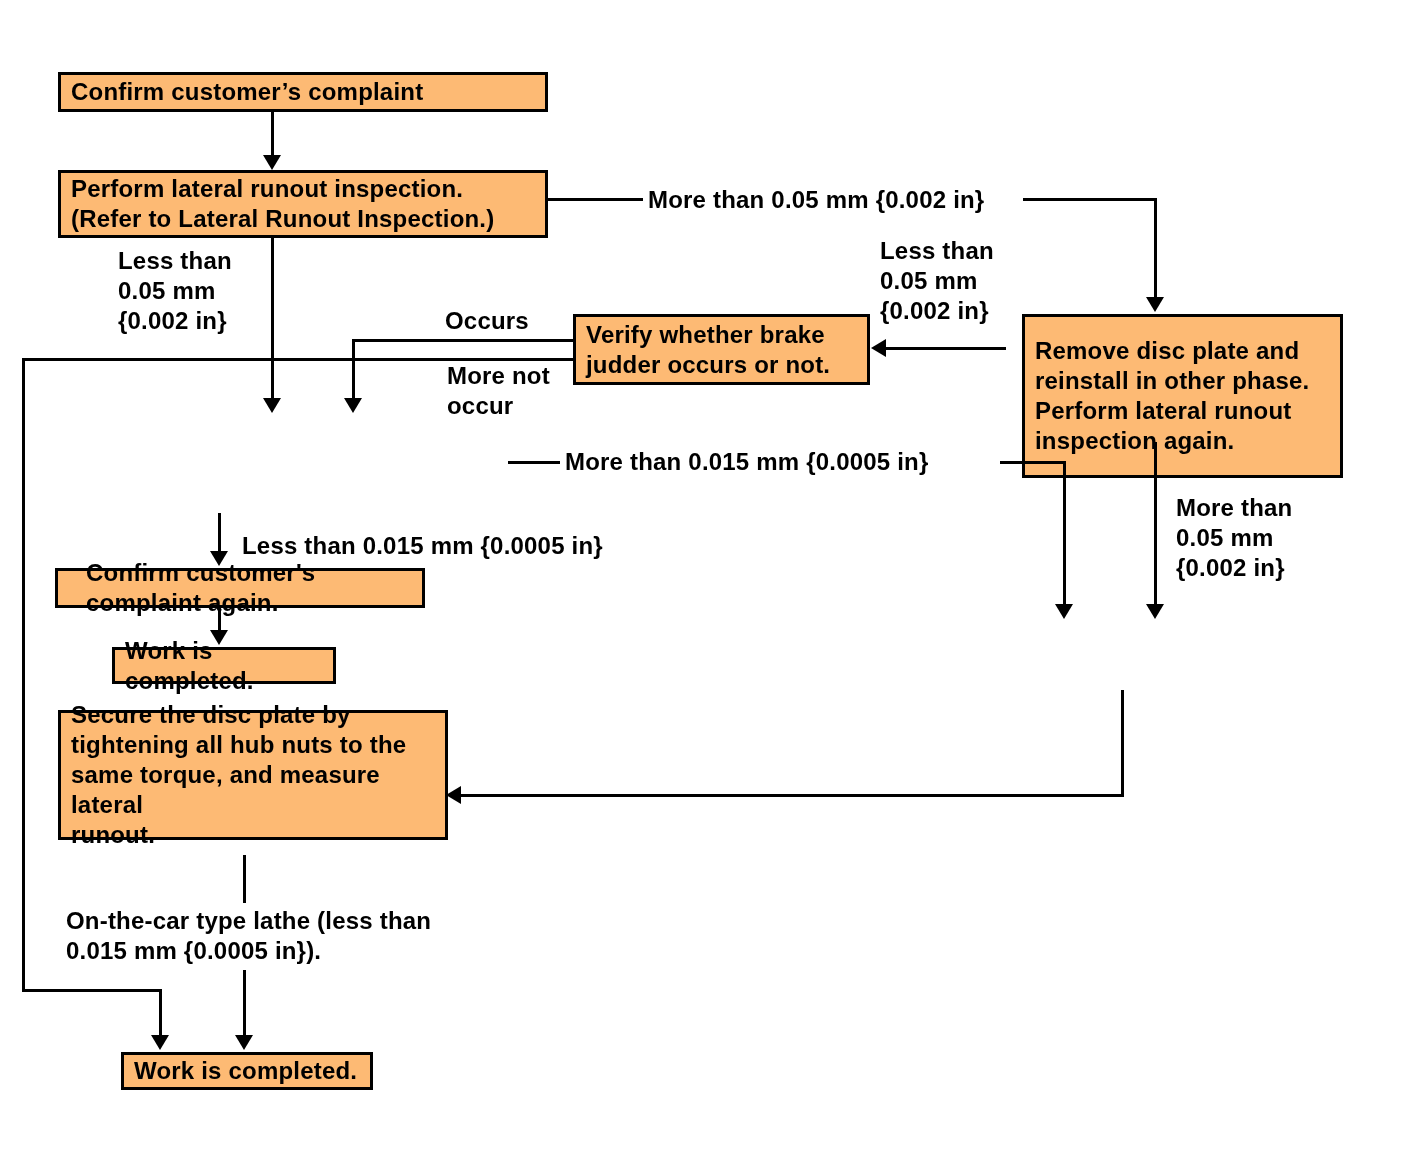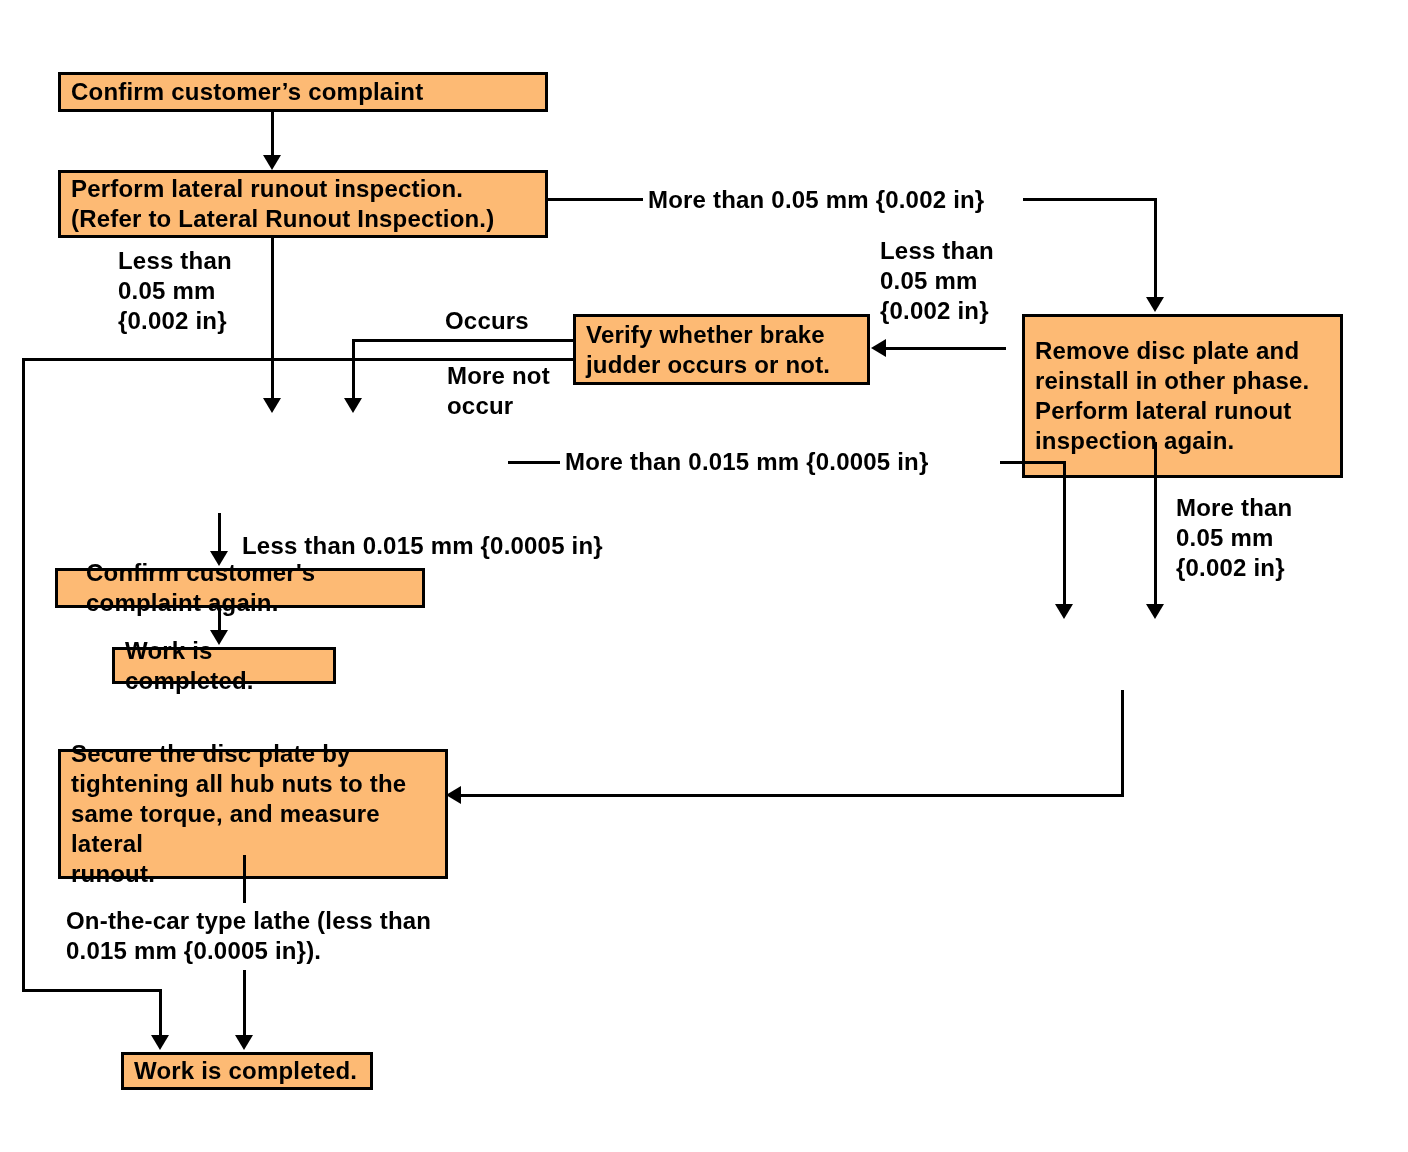--- a/index.html
+++ b/index.html
@@ -66,21 +66,21 @@
 reinstall in other phase.
 Perform lateral runout
 inspection again.</div>
 
 
   <div class="box" style="left:55px;top:568px;width:370px;height:40px;padding-left:28px;">Confirm customer's complaint again.</div>
 
   <div class="box" style="left:112px;top:647px;width:224px;height:37px;">Work is completed.</div>
 
 
-  <div class="box" style="left:58px;top:749px;width:390px;height:130px;">Secure the disc plate by
+  <div class="box" style="left:58px;top:710px;width:390px;height:130px;">Secure the disc plate by
 tightening all hub nuts to the
 same torque, and measure lateral
 runout.</div>
 
   <div class="box" style="left:121px;top:1052px;width:252px;height:38px;">Work is completed.</div>
 
   <div class="lbl" style="left:648px;top:185px;">More than 0.05 mm {0.002 in}</div>
 
   <div class="lbl" style="left:118px;top:246px;">Less than
 0.05 mm

